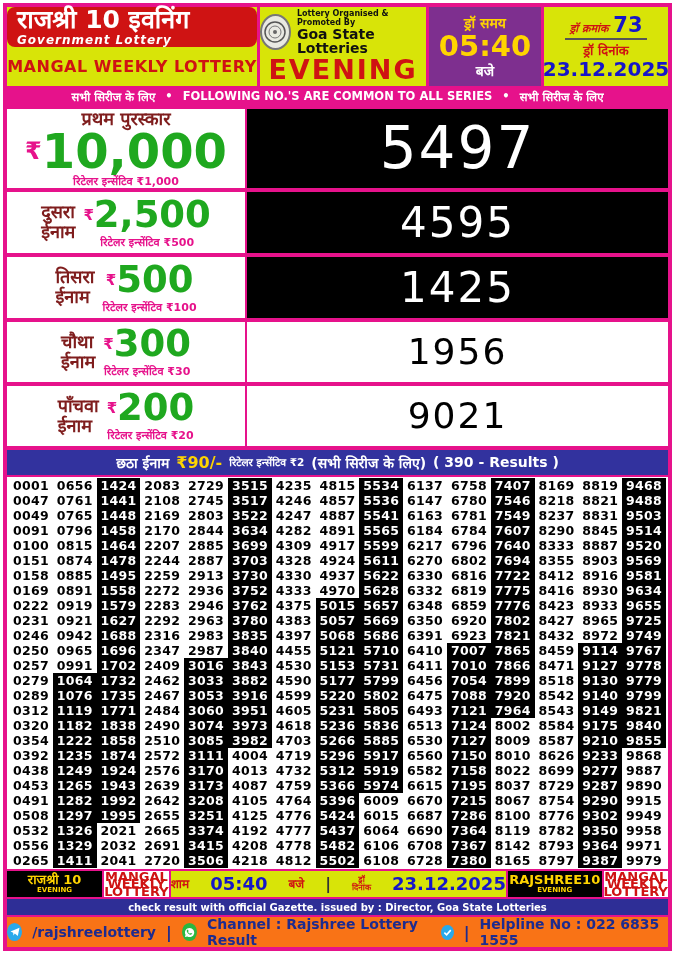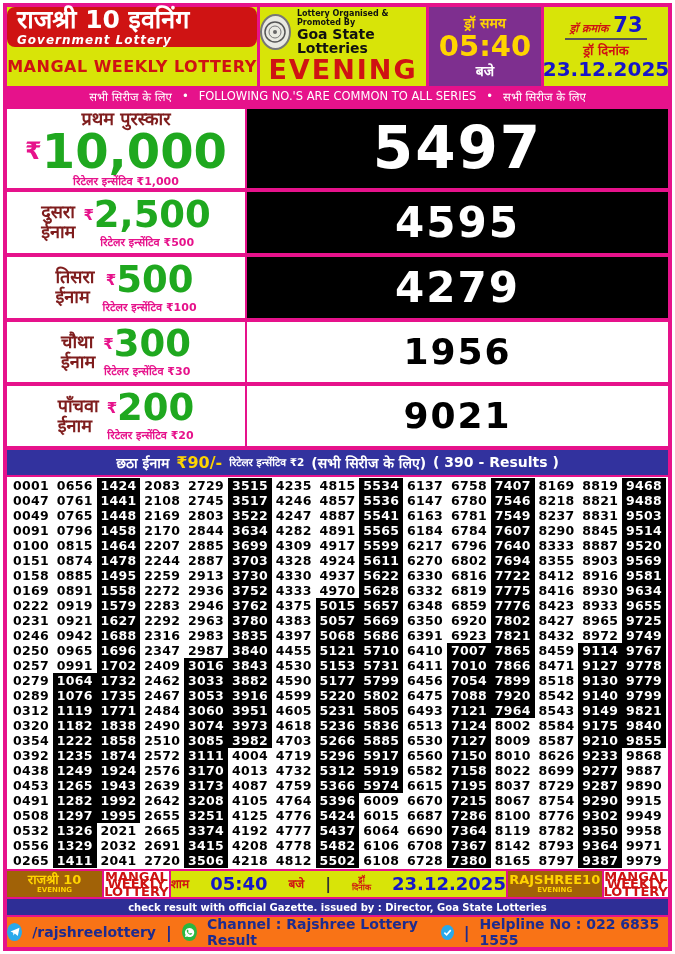--- a/index.html
+++ b/index.html
@@ -32,28 +32,28 @@
   .draw-time{color:#ffd400;font-weight:bold;font-size:29px;line-height:29px;}
   .draw-time-suffix{color:#ffffff;font-weight:bold;font-size:14px;}
   .hdr-right{width:124px;background:#d8e408;display:flex;flex-direction:column;align-items:center;justify-content:center;}
   .draw-no-line{display:flex;align-items:baseline;gap:5px;border-bottom:2px solid #555;padding:0 4px 1px 4px;}
   .draw-no-label{color:#cf1313;font-weight:bold;font-size:11px;font-style:italic;}
   .draw-no{color:#1616c8;font-weight:bold;font-size:21px;}
   .draw-date-label{color:#cf1313;font-weight:bold;font-size:13px;margin-top:1px;}
   .draw-date{color:#1616c8;font-weight:bold;font-size:20px;line-height:21px;}
   
   .common-strip{height:17px;display:flex;align-items:center;justify-content:center;gap:10px;background:#e6128b;}
-  .common-strip span{color:#fff;font-weight:normal;font-size:11.5px;}
+  .common-strip span{color:#fff;font-weight:bold;font-size:11.5px;}
   
   .prize-row{display:flex;background:#fff;border-top:2px solid #e6128b;}
   .prize-row:first-of-type{border-top:none;}
   .prize-left{width:240px;border-right:2px solid #e6128b;box-sizing:border-box;display:flex;flex-direction:column;align-items:center;justify-content:center;background:#fff;}
   .prize-num-box{flex:1;display:flex;align-items:center;justify-content:center;}
   .prize-num-box.dark{background:#000;}
-  .prize-number{font-weight:bold;color:#000;letter-spacing:2px;}
+  .prize-number{font-weight:normal;color:#000;letter-spacing:2px;}
   .dark .prize-number{color:#fff;}
   .row1{height:80px;} .row2{height:62px;} .row3{height:62px;} .row4{height:61px;} .row5{height:61px;}
   .p-label{color:#7f1d1d;font-weight:bold;font-size:18px;line-height:20px;}
   .amount-line{display:flex;align-items:center;}
   .rupee{color:#e6128b;font-weight:bold;}
   .amount{color:#1fa81f;font-weight:bold;}
   .incentive{color:#e6128b;font-weight:bold;font-size:11px;}
   .prize-left-grid{flex-direction:row;gap:8px;}
   .pl-col{display:flex;flex-direction:column;align-items:center;}
   .pl-labels{align-items:flex-start;}
@@ -65,21 +65,21 @@
   .sixth span{color:#fff;font-weight:bold;font-size:14px;}
   .sixth .yellow{color:#ffd400;font-size:16px;}
   .sixth .small{font-size:10.5px;}
   
   .results{flex:1;background:#fff;display:grid;grid-template-columns:repeat(15,1fr);grid-auto-rows:1fr;padding:1px 2px;}
   .cell{display:flex;align-items:center;justify-content:center;font-size:12.5px;font-weight:bold;color:#000;letter-spacing:.3px;}
   .cell.black{background:#000;color:#fff;}
   
   .fbar{height:27px;display:flex;gap:2px;background:#e6128b;}
   .fseg{display:flex;flex-direction:column;align-items:center;justify-content:center;}
-  .fseg.red{background:#a16207;}
+  .fseg.red{background:#000000;}
   .fseg.white{background:#fff;}
   .fseg.yellow{background:#d8e408;flex-direction:row;gap:21px;}
   .f-title{color:#ffd400;font-weight:bold;font-size:13px;line-height:13px;}
   .f-evening{color:#ffd400;font-weight:bold;font-size:7px;line-height:8px;}
   .f-mangal{color:#cf1313;font-weight:bold;font-size:13px;line-height:7.5px;text-align:center;}
   .f-sham,.f-baje{color:#cf1313;font-weight:bold;font-size:12px;}
   .f-time{color:#1616c8;font-weight:bold;font-size:18px;}
   .f-bar{color:#333;font-weight:bold;font-size:16px;}
   .f-ddl{color:#cf1313;font-weight:bold;font-size:8px;line-height:8px;text-align:center;}
   .f-date{color:#1616c8;font-weight:bold;font-size:18px;}
@@ -189,21 +189,21 @@
         </div>
         <div class="pl-col rowN">
           <div class="amount-line">
             <span class="rupee">₹</span>
             <span class="amount">500</span>
           </div>
           <div class="incentive">रिटेलर इन्सेंटिव ₹100</div>
         </div>
       </div>
       <div class="prize-num-box dark">
-        <span class="prize-number num23">4279</span>
+        <span class="prize-number num23">1425</span>
       </div>
     </div>
 
     <div class="prize-row row4">
       <div class="prize-left prize-left-grid">
         <div class="pl-col pl-labels">
           <div class="p-label">चौथा</div>
           <div class="p-label">ईनाम</div>
         </div>
         <div class="pl-col rowN">

